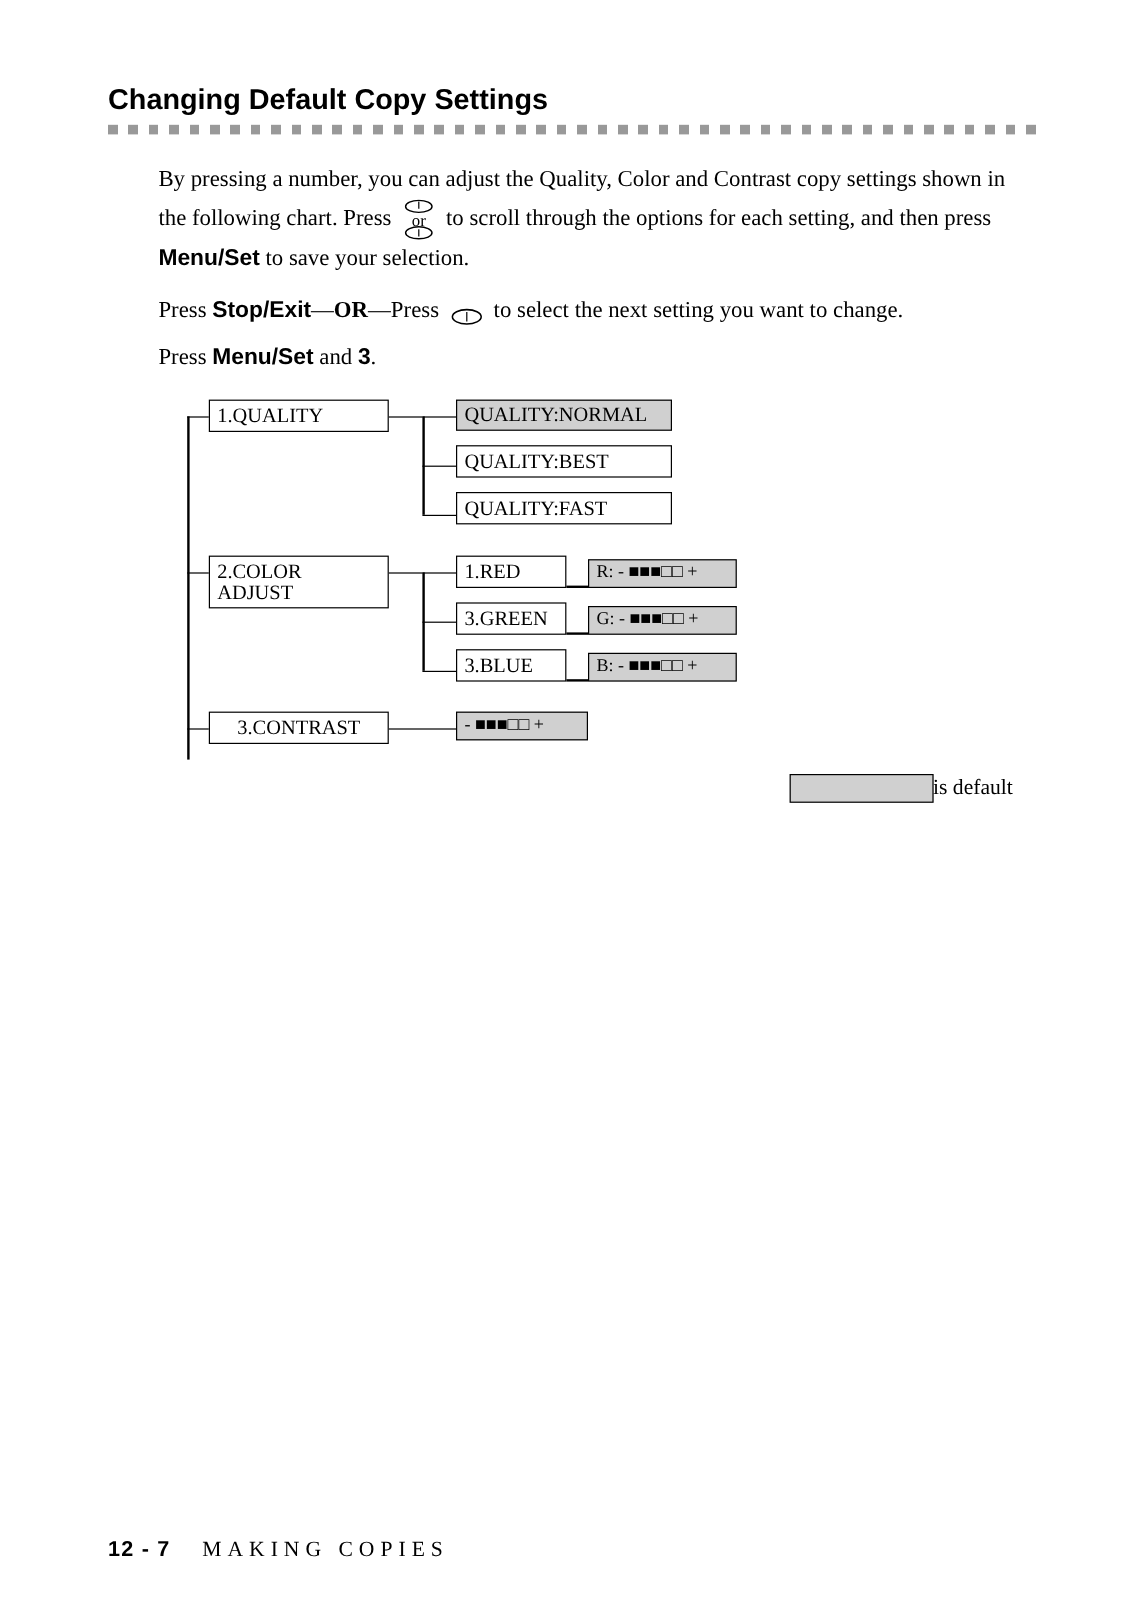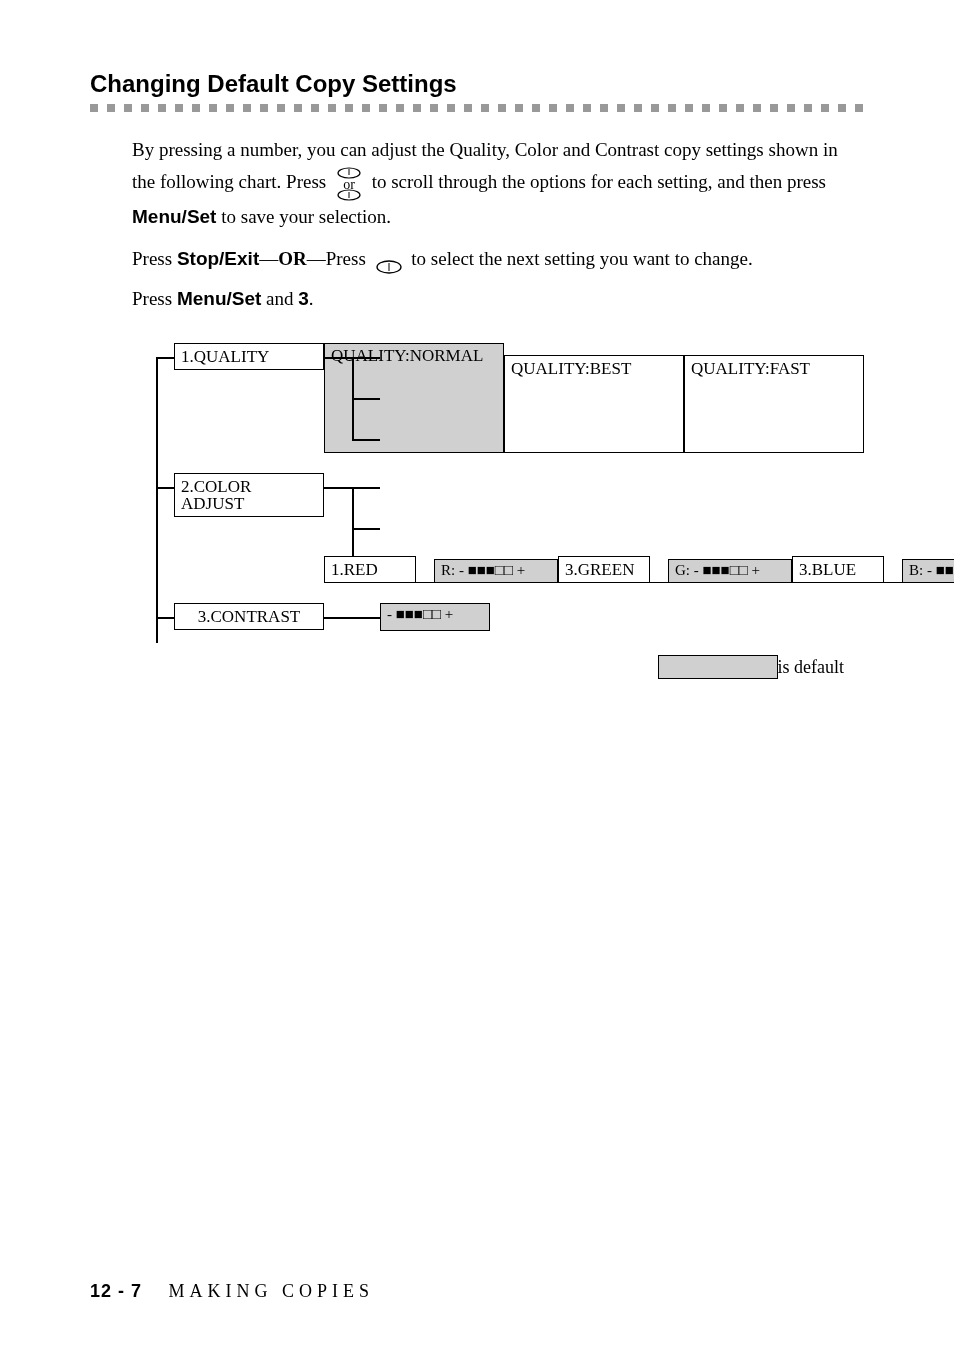--- a/index.html
+++ b/index.html
@@ -49,21 +49,21 @@
   }
   .or-icon svg { width: 100%; height: 100%; }
   .down-ellipse {
     width: 28px; height: 16px;
   }
   .down-ellipse svg { width: 100%; height: 100%; }
 
   
   .diagram {
     margin-left: 66px;
-    margin-top: 32px;
+    margin-top: 22px;
     position: relative;
     font-size: 17px;
     line-height: 1;
   }
   .box {
     border: 1.5px solid #000;
     background: #fff;
     padding: 4px 6px;
     display: inline-block;
   }
@@ -113,21 +113,21 @@
     position: absolute;
     height: 1.5px;
     background: #000;
   }
 
   .group {
     display: flex;
     margin-bottom: 20px;
   }
 
-  .sub-stack { display: flex; flex-direction: row; }
+  .sub-stack { display: flex; flex-direction: column; }
   .sub-stack .box + .box,
   .sub-stack .box-shaded + .box,
   .sub-stack .box + .box-shaded,
   .sub-stack .box-shaded + .box-shaded,
   .sub-stack .sub-row + .sub-row { margin-top: 12px; }
 
   .sub-row { display: flex; align-items: flex-end; position: relative; }
   .link-h {
     width: 18px; height: 1.5px; background: #000;
   }

